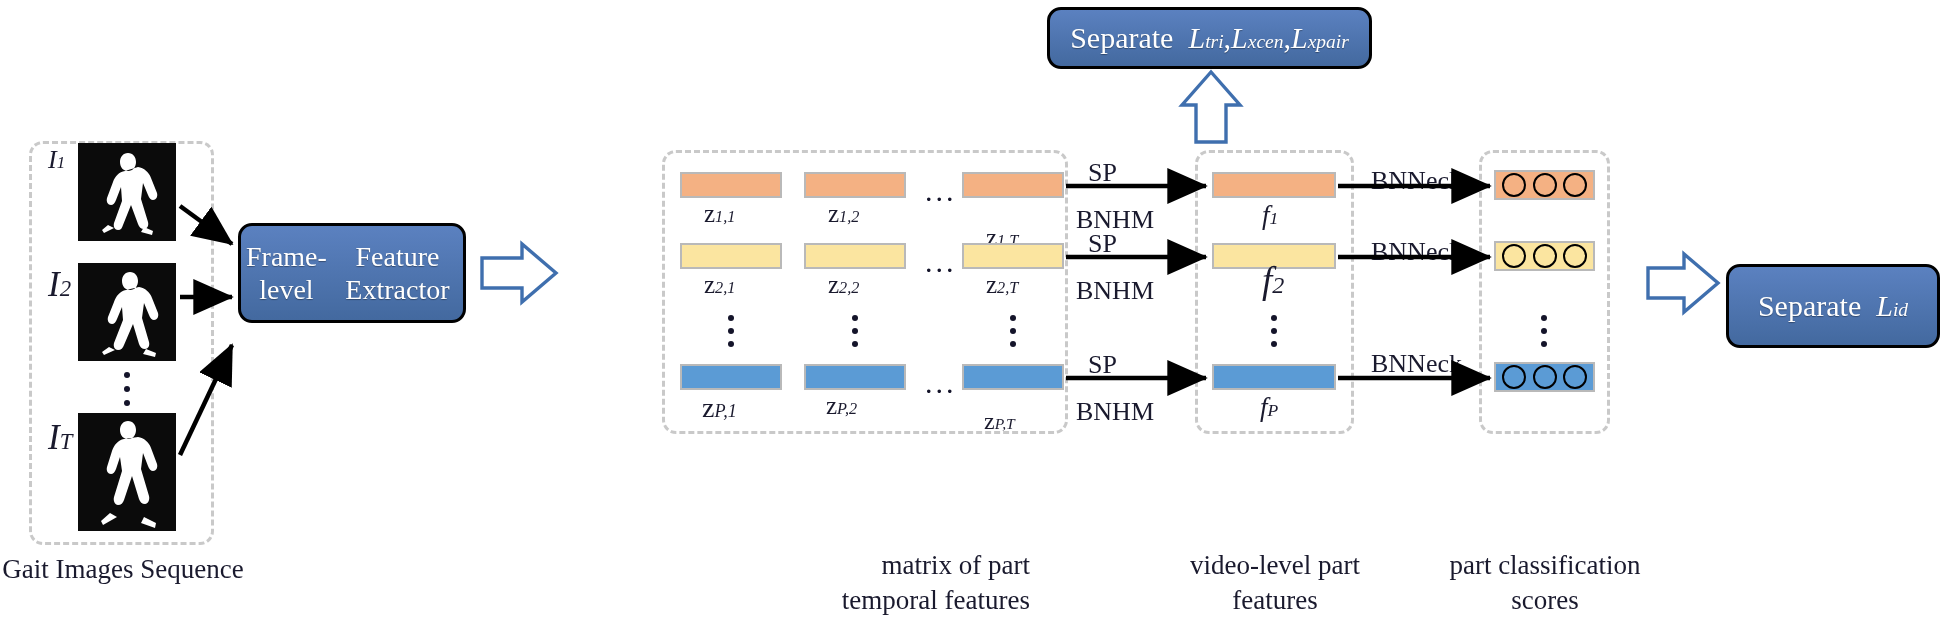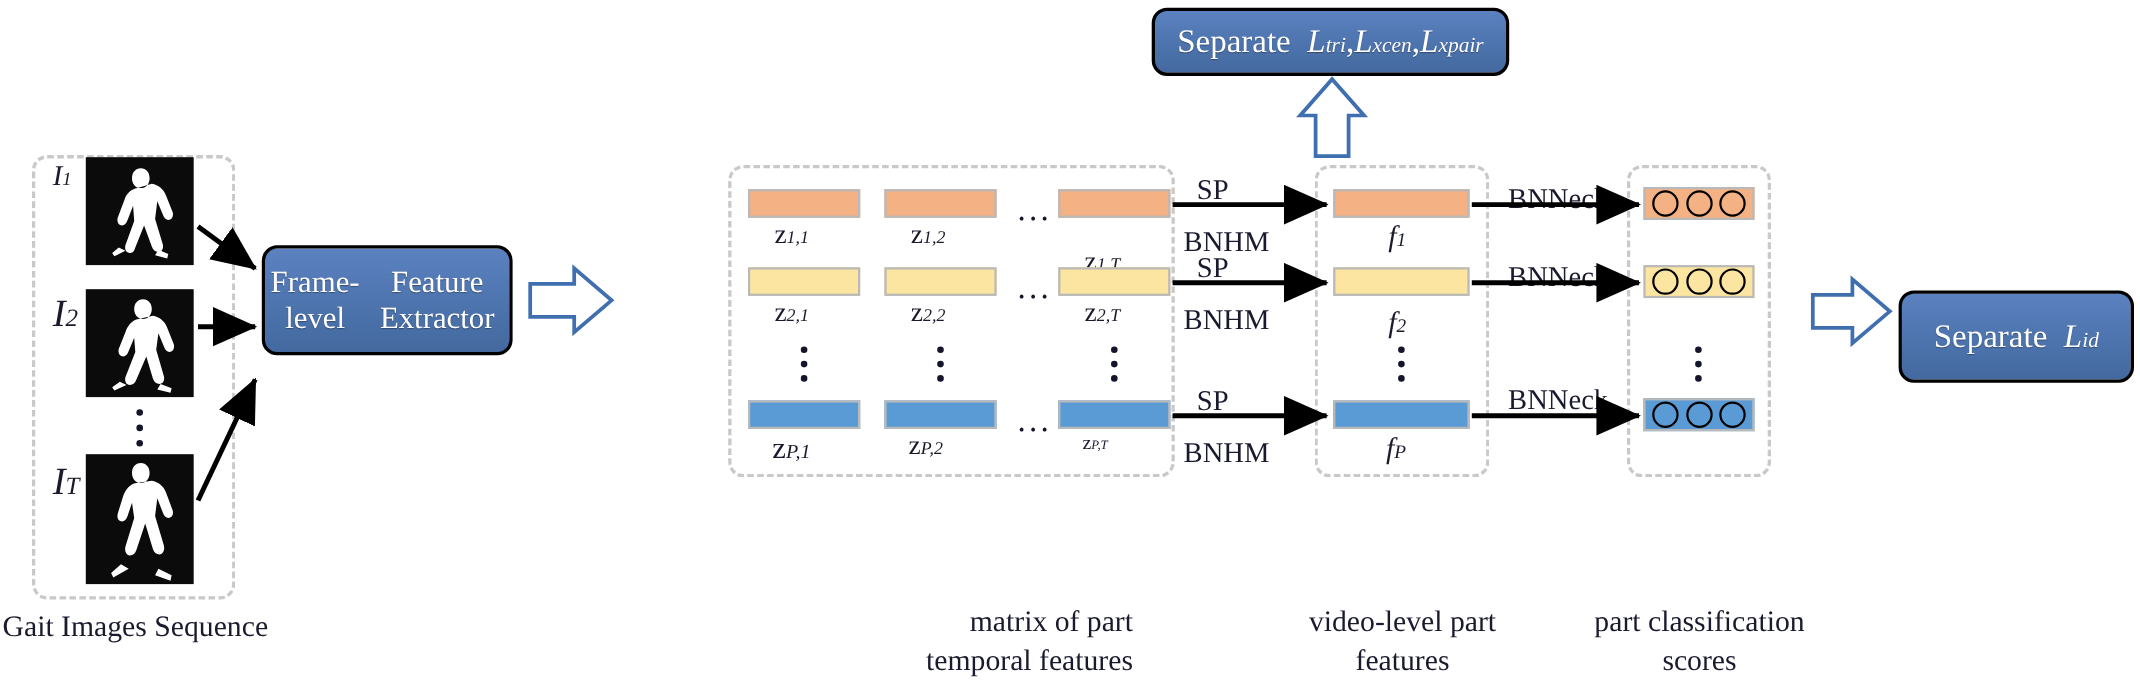--- a/index.html
+++ b/index.html
@@ -200,21 +200,21 @@
 <div class="bar blue" style="left:680px;top:364px;width:102px;height:26px;"></div>
 <div class="lbl" style="left:702px;top:392px;font-size:28px;">
   <span>z</span><span class="sub">P,1</span>
 </div>
 <div class="bar blue" style="left:804px;top:364px;width:102px;height:26px;"></div>
 <div class="lbl" style="left:826px;top:392px;font-size:25px;">
   <span>z</span><span class="sub">P,2</span>
 </div>
 <div class="hdots" style="left:925px;top:368px;">...</div>
 <div class="bar blue" style="left:962px;top:364px;width:102px;height:26px;"></div>
-<div class="lbl" style="left:984px;top:392px;font-size:18px;">
+<div class="lbl" style="left:984px;top:408px;font-size:24px;">
   <span>z</span><span class="sub">P,T</span>
 </div>
 
 <div class="caption" style="left:700px;top:548px;width:330px;text-align:right;">matrix of part
 temporal  features</div>
 
 <div class="sidelabel" style="left:1088px;top:158px;">SP</div>
 <div class="sidelabel" style="left:1076px;top:205px;">BNHM</div>
 
 <div class="sidelabel" style="left:1088px;top:229px;">SP</div>
@@ -224,21 +224,21 @@
 <div class="sidelabel" style="left:1076px;top:397px;">BNHM</div>
 
 <div class="dashgroup" style="left:1195px;top:150px;width:159px;height:284px;"></div>
 
 <div class="bar orange" style="left:1212px;top:172px;width:124px;height:26px;"></div>
 <div class="lbl math" style="left:1262px;top:200px;font-size:27px;">
   <span>f</span><span class="sub">1</span>
 </div>
 
 <div class="bar yellow" style="left:1212px;top:243px;width:124px;height:26px;"></div>
-<div class="lbl math" style="left:1262px;top:278px;font-size:27px;">
+<div class="lbl math" style="left:1262px;top:259px;font-size:37px;">
   <span>f</span><span class="sub">2</span>
 </div>
 
 <div class="vdots" style="left:1271px;top:315px;width:6px;height:32px;">
     <i></i>
     <i></i>
     <i></i>
   </div>
 
 <div class="bar blue" style="left:1212px;top:364px;width:124px;height:26px;"></div>

